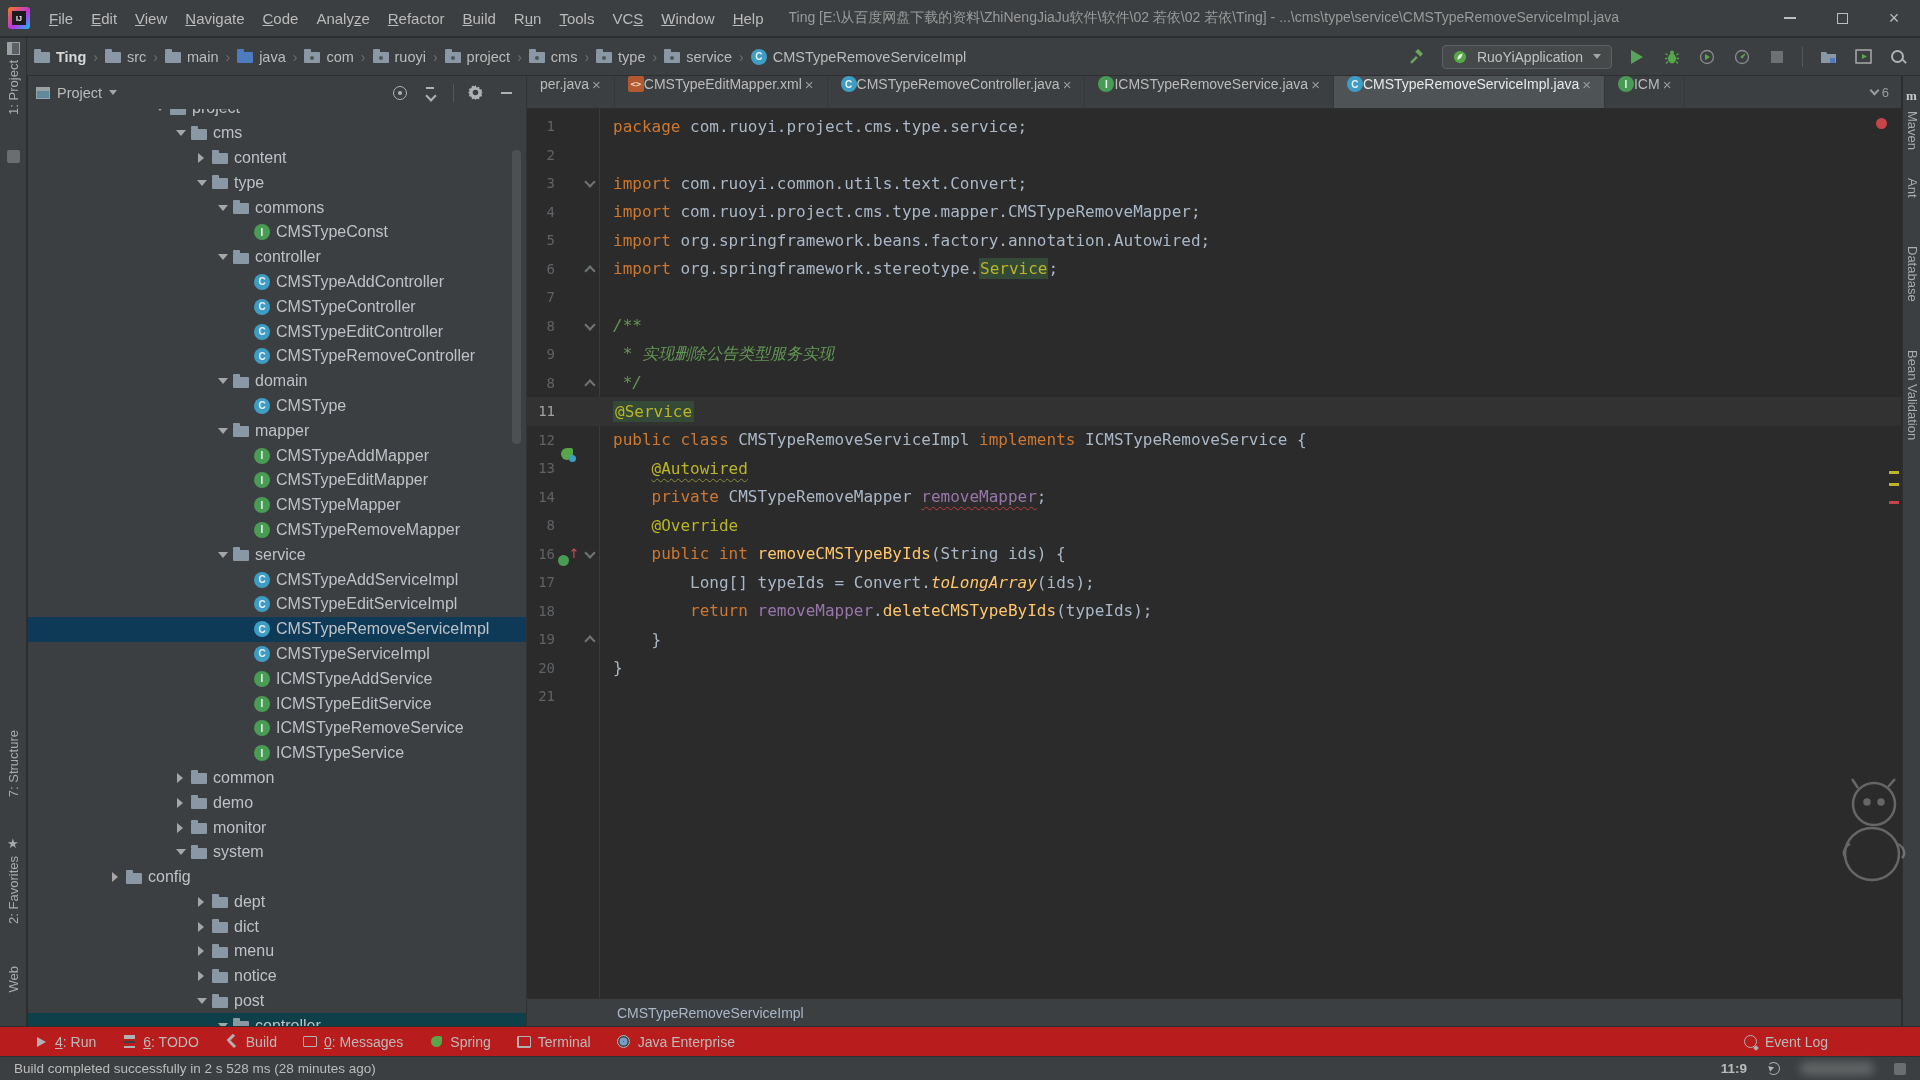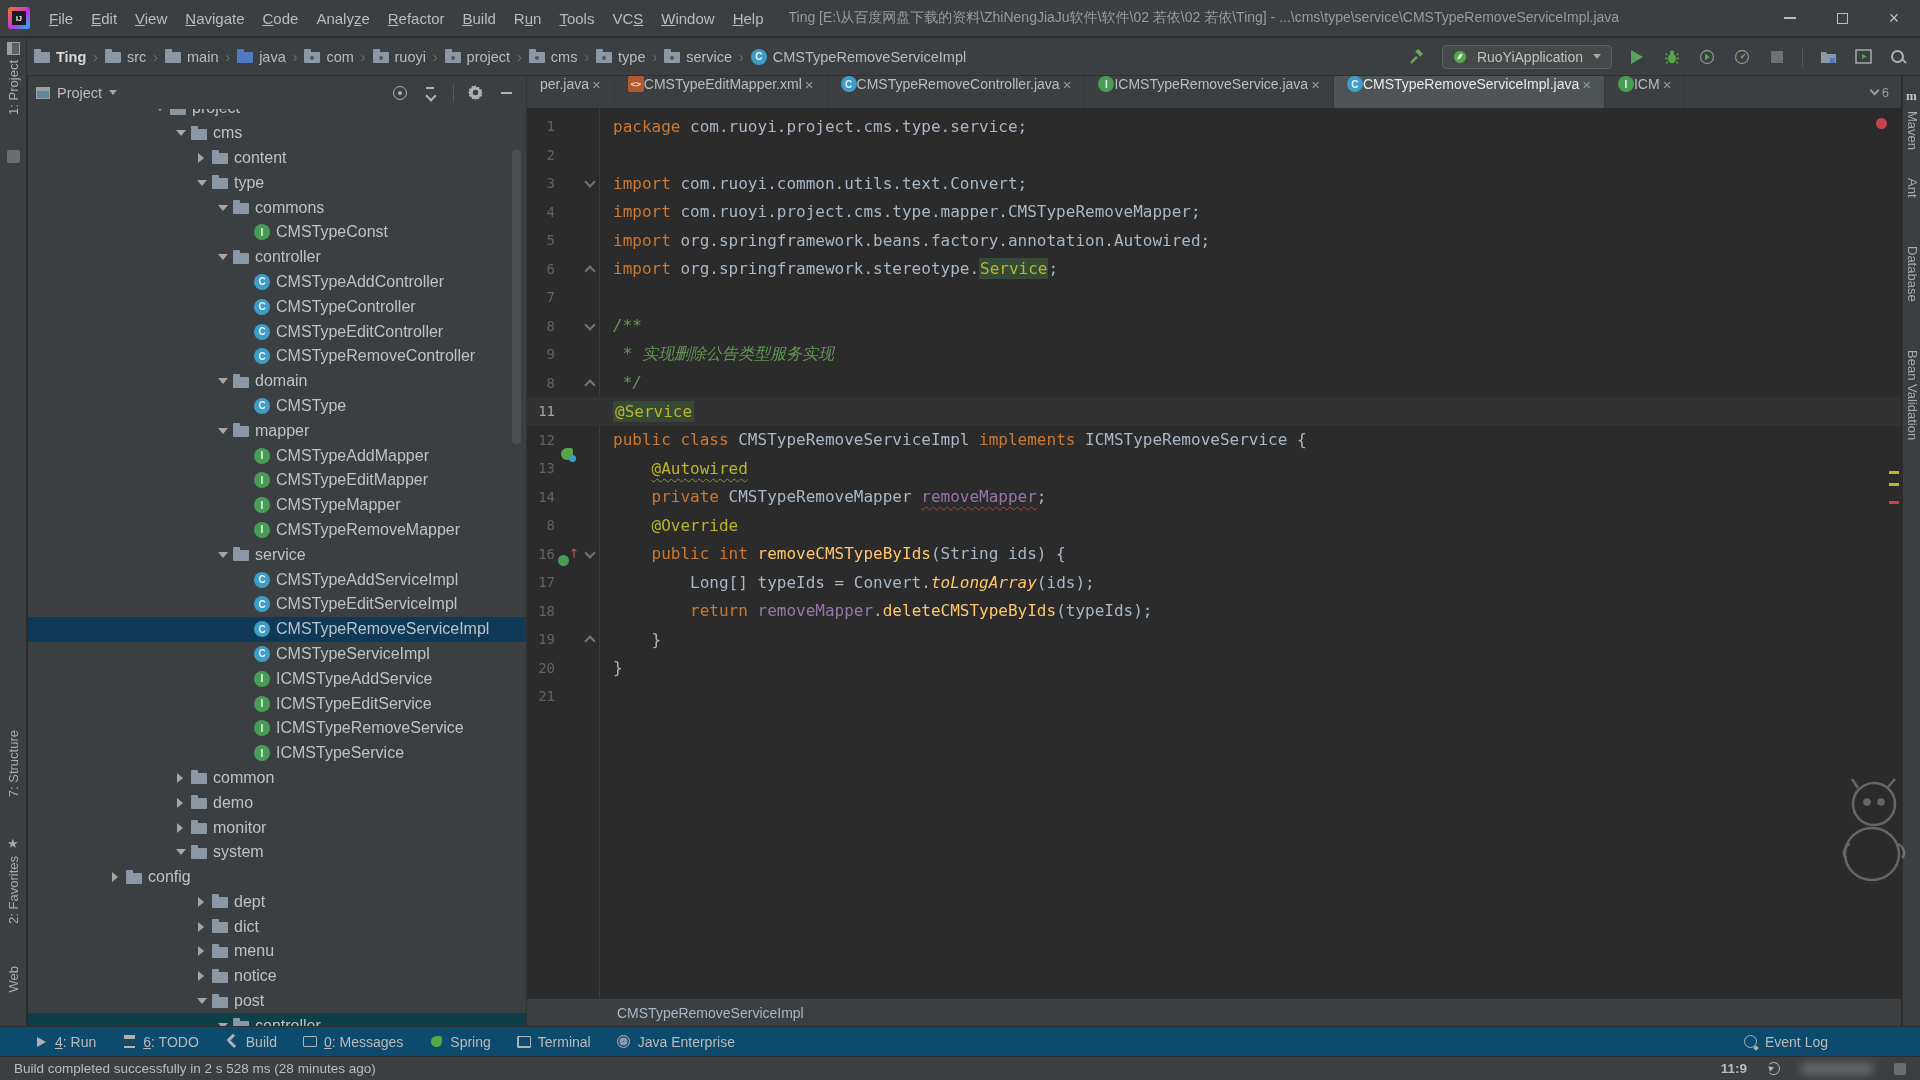--- a/index.html
+++ b/index.html
@@ -126,21 +126,21 @@
   .sg-mti { color:#FFC66D; font-style:italic; }
 
   .ebread { flex:0 0 28px; background:#3C3F41; border-top:1px solid #2E2E2E; display:flex; align-items:center; padding-left:90px; font-size:14px; color:#A9B7C6; }
 
   .insp-dot { position:absolute; right:14px; top:42px; width:11px; height:11px; border-radius:50%; background:#C7444A; }
   .stripe-mark { position:absolute; right:2px; width:10px; height:3px; }
   .sm-y { background:#BBB529; }
   .sm-r { background:#C7444A; }
 
   
-  .btoolbar { position:absolute; left:0; right:0; bottom:24px; height:30px; background:#0c4a6e; border-top:1px solid #2E2E2E; display:flex; align-items:center; padding:0 14px 0 34px; font-size:14px; color:#BBBBBB;justify-content:space-between; }
+  .btoolbar { position:absolute; left:0; right:0; bottom:24px; height:30px; background:#b91c1c; border-top:1px solid #2E2E2E; display:flex; align-items:center; padding:0 14px 0 34px; font-size:14px; color:#BBBBBB;justify-content:space-between; }
   .bbi { display:inline-flex; align-items:center; gap:7px; margin-right:26px; white-space:nowrap; }
   .bb-right { margin-left:auto; display:flex; align-items:center; margin-right:52px; }
   .bi { width:14px; height:14px; display:inline-flex; align-items:center; justify-content:center; position:relative; }
   .bi-play::before { content:""; border-top:5px solid transparent; border-bottom:5px solid transparent; border-left:9px solid #AFB1B3; }
   .bi-todo::before { content:""; width:11px; height:9px; border-top:2px solid #AFB1B3; border-bottom:2px solid #AFB1B3; background:linear-gradient(#3C3F41 0 0) center/11px 2px no-repeat, transparent; box-shadow:inset 0 3.5px 0 -1.5px #AFB1B3; }
   .bi-hammer::before { content:""; width:9px; height:3px; background:#AFB1B3; transform:rotate(-45deg) translate(2px,-3px); }
   .bi-hammer::after { content:""; position:absolute; width:3px; height:8px; background:#AFB1B3; transform:rotate(-45deg) translate(-1px,2px); }
   .bi-messages::before { content:""; width:12px; height:9px; border:1.5px solid #AFB1B3; border-radius:1px; }
   .bi-leaf::before { content:""; width:11px; height:11px; background:#57A64A; border-radius:50% 2px 50% 50%; }
   .bi-terminal::before { content:""; width:12px; height:10px; border:1.5px solid #AFB1B3; border-radius:1px; box-shadow:inset 2px -2px 0 -1px #AFB1B3; }

